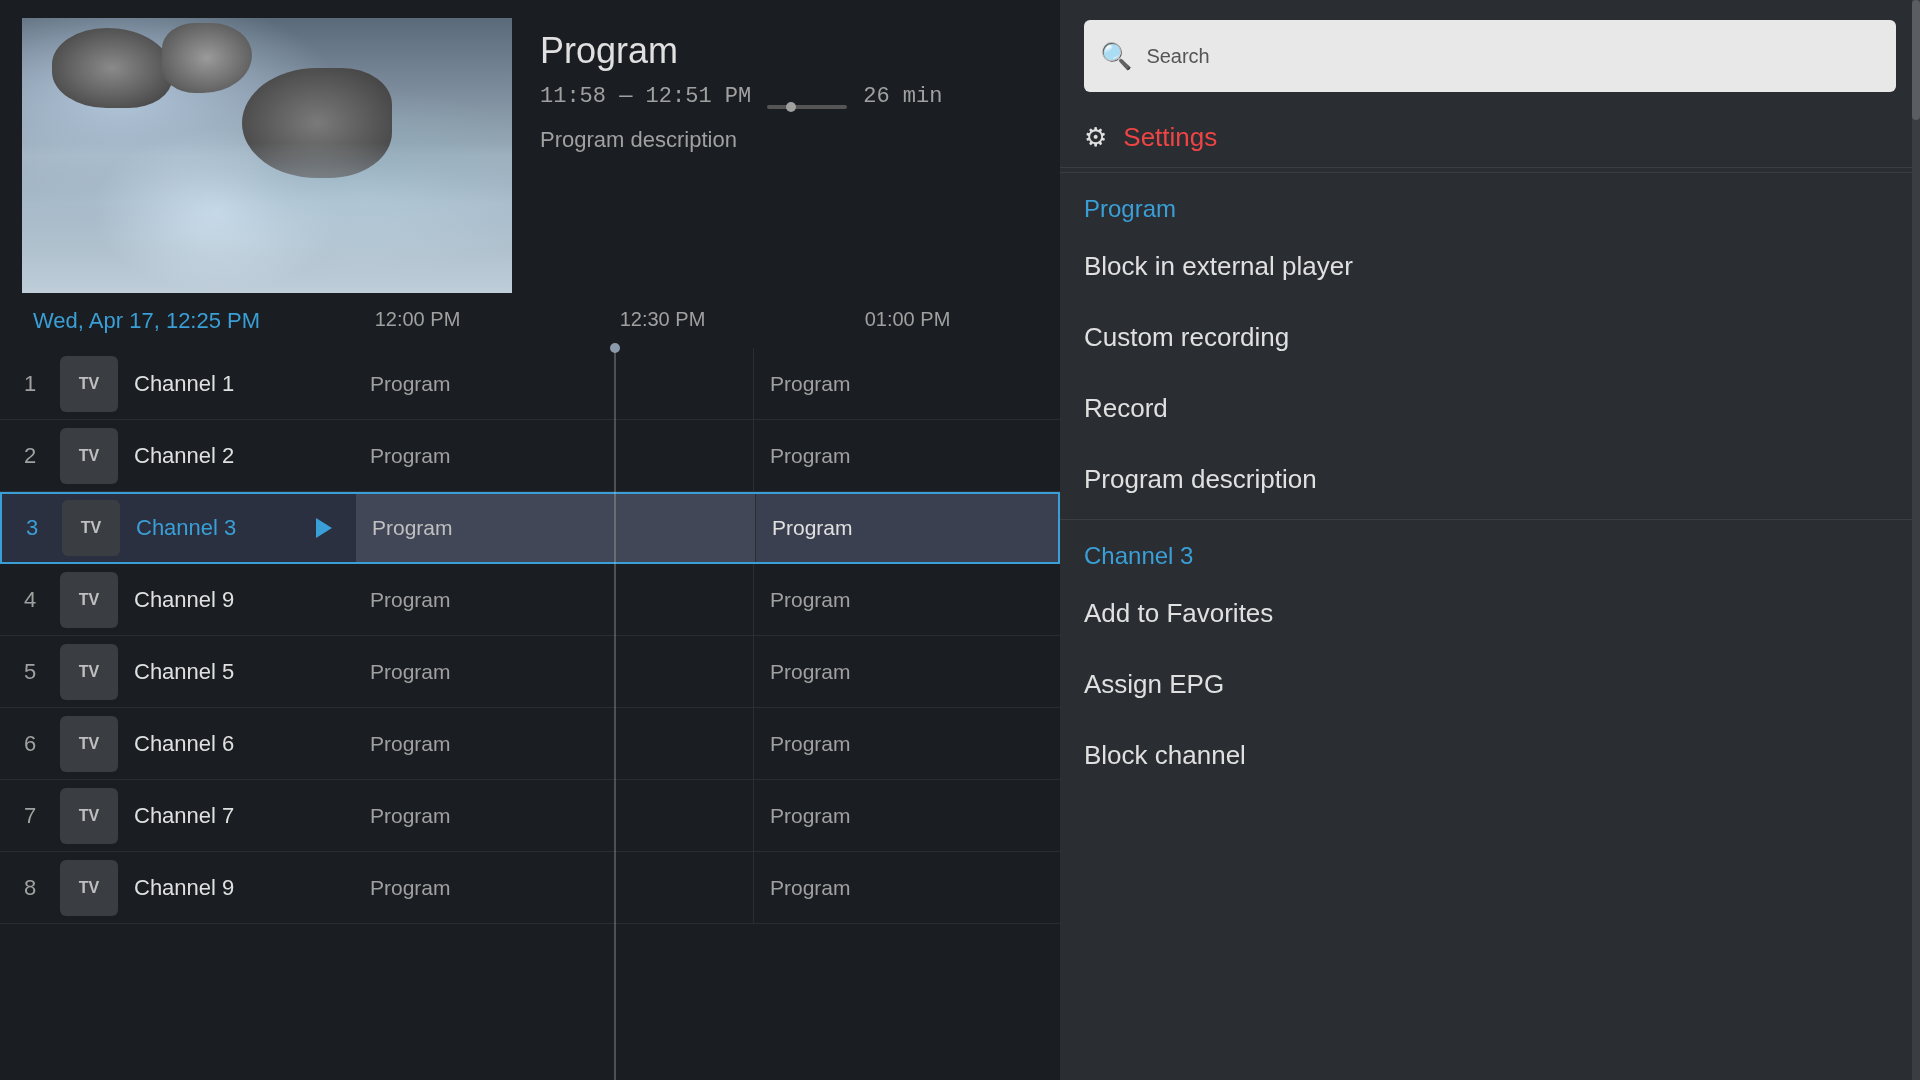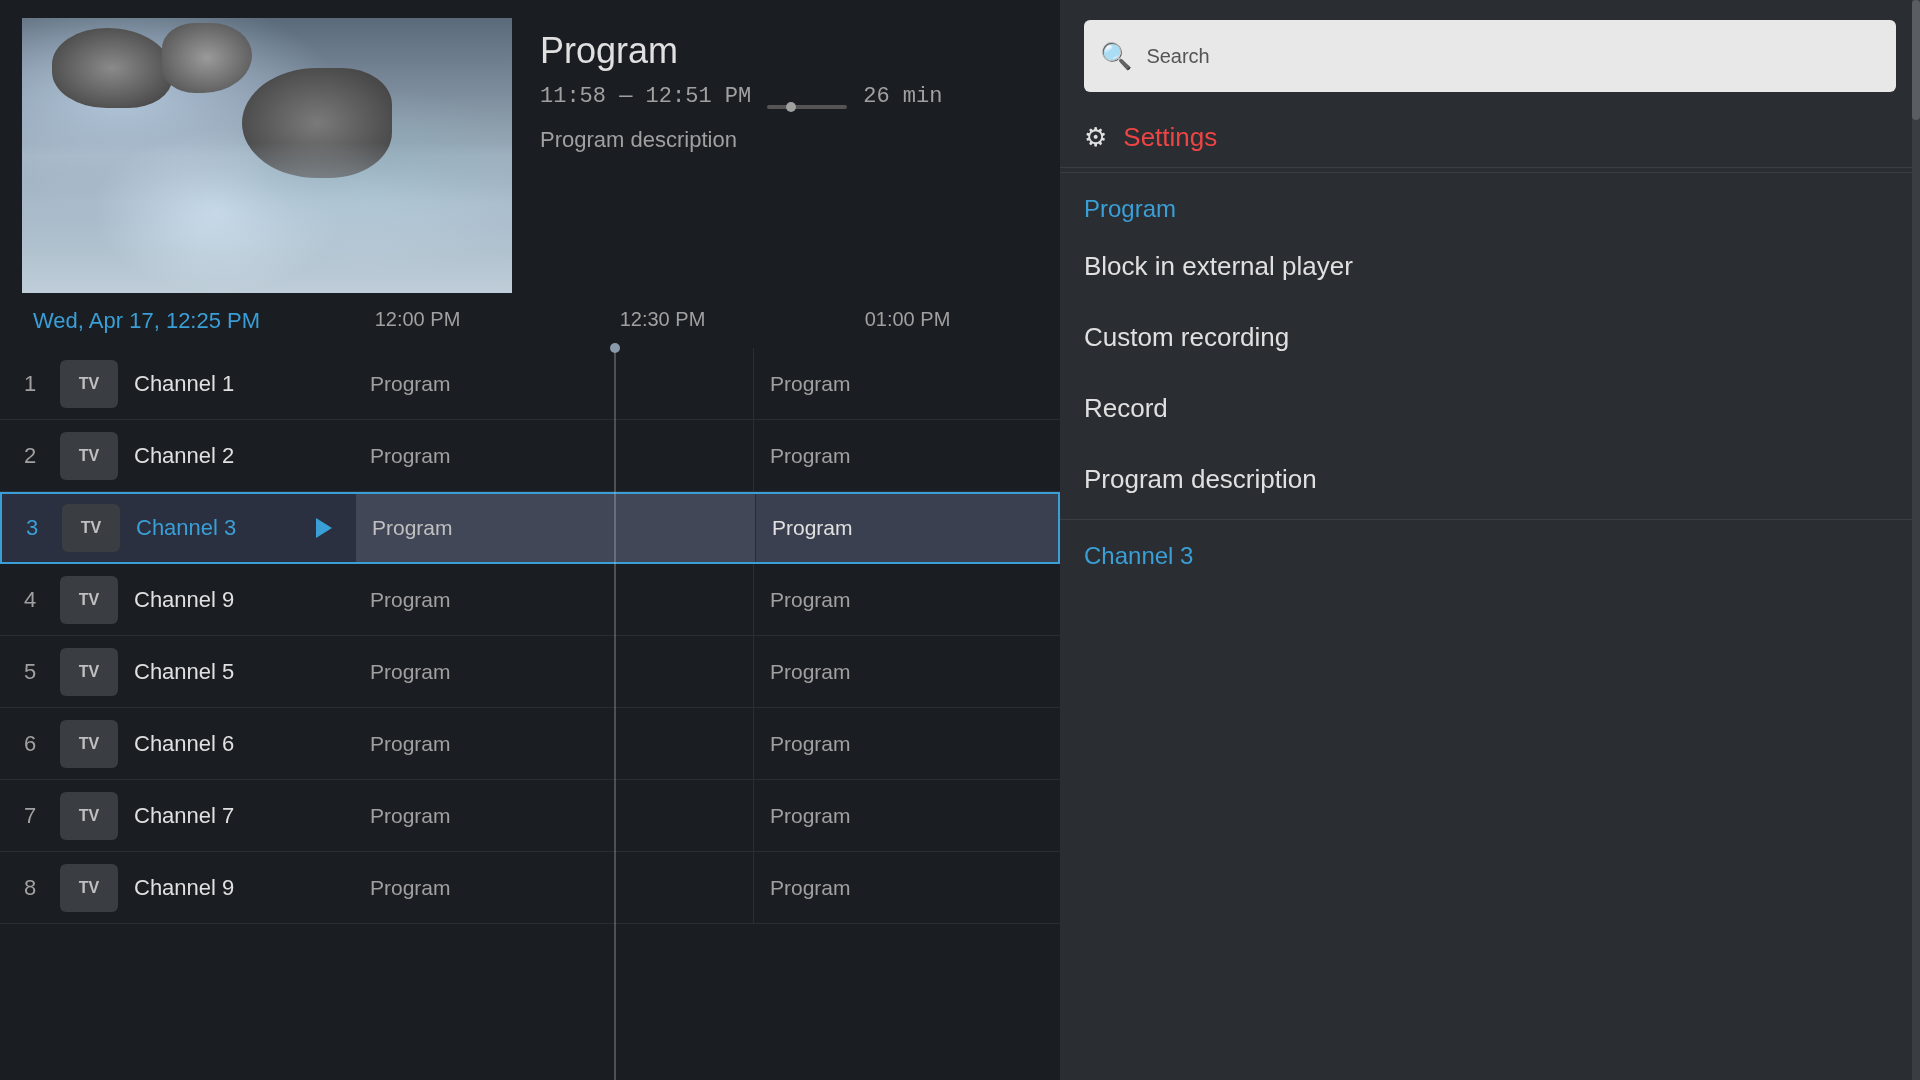--- a/index.html
+++ b/index.html
@@ -199,21 +199,21 @@
       font-size: 22px;
       flex-shrink: 0;
     }
 
     .epg-row.active .channel-number {
       color: #3a9fd6;
     }
 
     .channel-icon {
       width: 58px;
-      height: 48px;
+      height: 56px;
       background: #3a3d42;
       border-radius: 6px;
       display: flex;
       align-items: center;
       justify-content: center;
       margin-right: 16px;
       flex-shrink: 0;
     }
 
     .channel-icon span {
@@ -566,14 +566,19 @@
     <div class="menu-item">Block in external player</div>
     <div class="menu-item">Custom recording</div>
     <div class="menu-item">Record</div>
     <div class="menu-item">Program description</div>
   </div>
 
   <div class="divider"></div>
 
   <div class="section-header">Channel 3</div>
 
+  <div class="menu-items-group">
+    <div class="menu-item">Add to Favorites</div>
+    <div class="menu-item">Assign EPG</div>
+    <div class="menu-item">Block channel</div>
+  </div>
 
 </div>
 
 </body></html>

